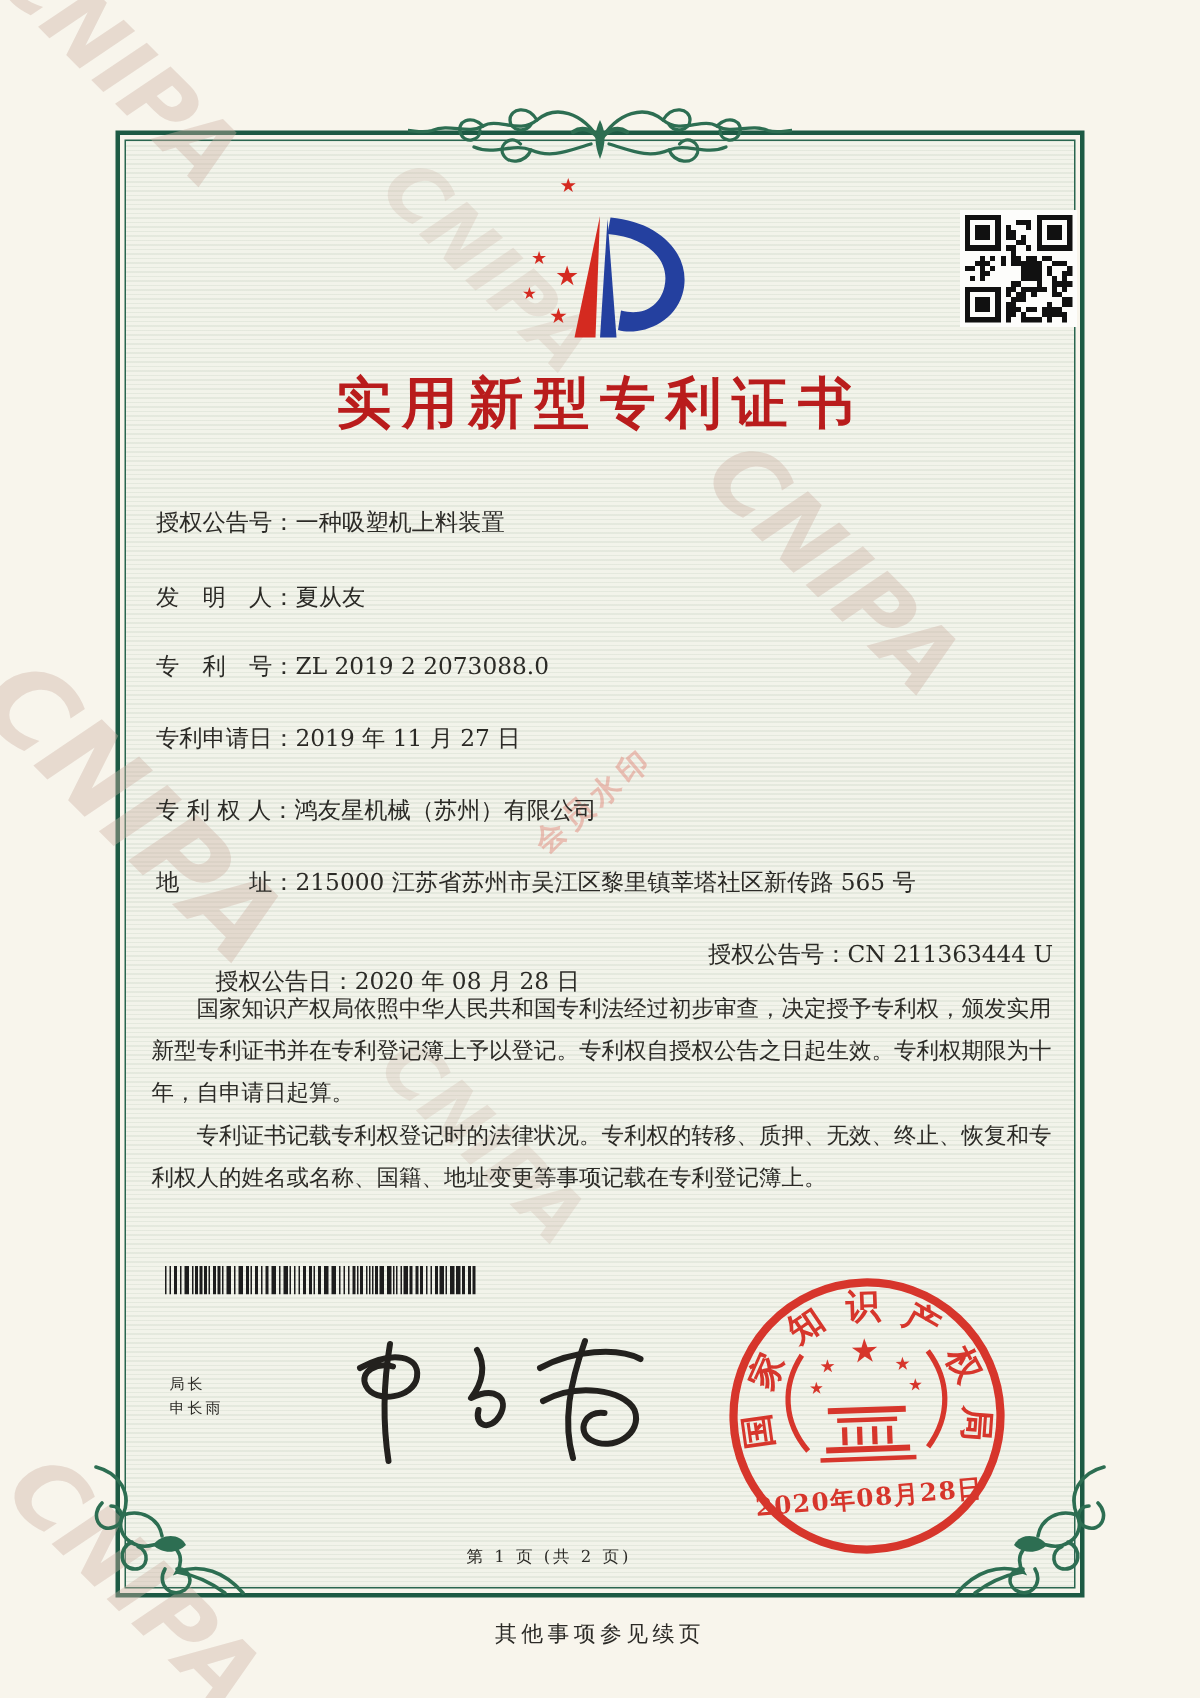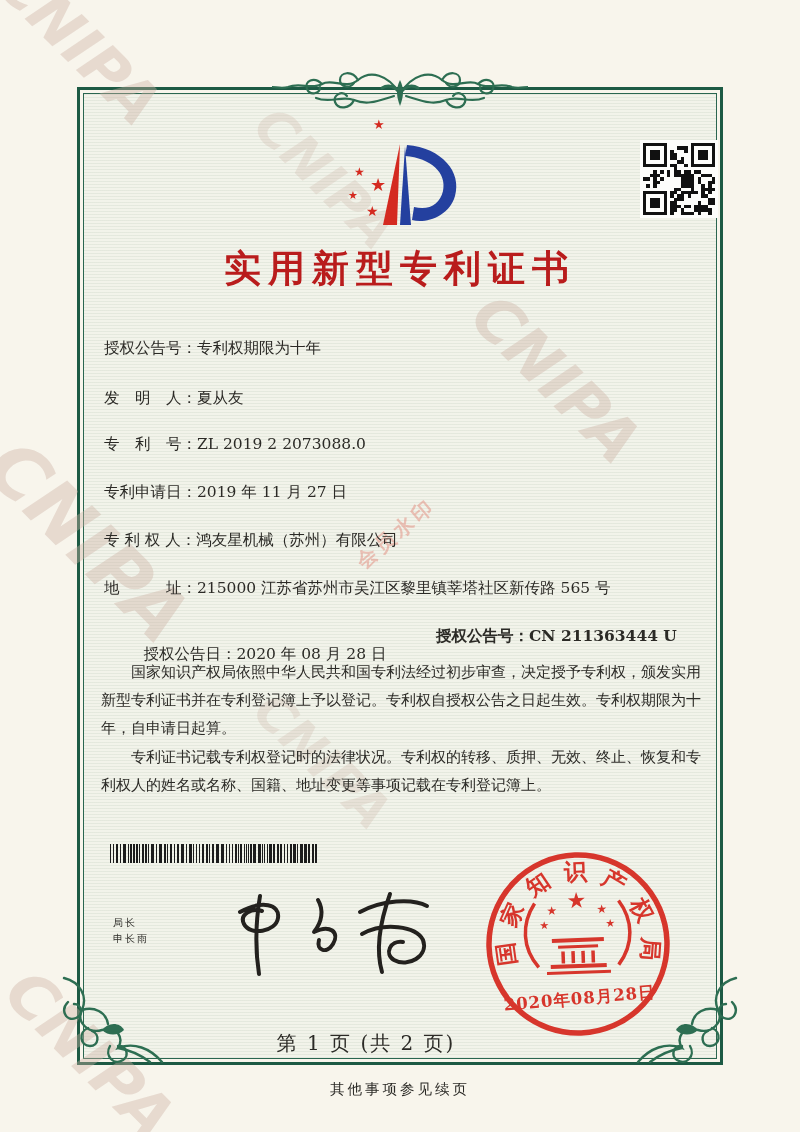--- a/index.html
+++ b/index.html
@@ -46,34 +46,34 @@
   .logo .star{position:absolute;color:#d42a20;line-height:1;}
   .qr{position:absolute;left:640px;top:140px;width:72px;height:72px;background:#fdfdfb;padding:3px;}
   .title{
     position:absolute;left:0;top:244px;width:800px;text-align:center;
     font-size:37px;font-weight:bold;letter-spacing:7px;color:#b91c1c;
   }
   .fields{position:absolute;left:104px;top:338px;width:600px;}
   .frow{position:absolute;left:0;font-size:15.5px;white-space:pre;}
   .frow .lab{display:inline-block;white-space:pre;}
   .frow .val{white-space:pre;}
-  .grant-right{position:absolute;left:332px;top:0;white-space:pre;font-weight:bold;}
+  .grant-right{position:absolute;left:368px;top:0;white-space:pre;}
   .paras{
     position:absolute;left:101px;top:658px;width:600px;
     font-size:15px;line-height:1.88;text-align:justify;
   }
   .paras p{margin:0;text-indent:2em;}
   .barcode{position:absolute;left:110px;top:844px;width:208px;height:19px;}
   .director{position:absolute;left:113px;top:916px;font-size:10px;letter-spacing:2px;}
   .director .name{display:block;margin-top:2px;}
   .signature{position:absolute;left:222px;top:882px;width:215px;height:105px;}
   .seal{position:absolute;left:482px;top:848px;width:192px;height:192px;transform:rotate(-2deg);opacity:.93;}
   .page-no{
     position:absolute;left:0;top:1030px;width:732px;text-align:center;
-    font-size:20px;letter-spacing:2px;
+    font-size:11px;letter-spacing:2px;
   }
   .cont-note{
     position:absolute;left:0;top:1080px;width:800px;text-align:center;
     font-size:14.5px;letter-spacing:3px;
   }
 </style>
 </head>
 <body>
 
 <div class="page">
@@ -276,21 +276,21 @@
         <rect x="15" y="1" width="5" height="5" fill="#fdfdfb"></rect>
         <rect x="16" y="2" width="3" height="3" fill="#111"></rect>
         <rect x="0" y="14" width="7" height="7" fill="#111"></rect>
         <rect x="1" y="15" width="5" height="5" fill="#fdfdfb"></rect>
         <rect x="2" y="16" width="3" height="3" fill="#111"></rect>
       </svg>
 
     <div class="title">实用新型专利证书</div>
 
     <div class="fields">
-      <div class="frow" style="top:0;"><span class="lab">授权公告号：</span><span class="val">专利权期限为十年</span></div>
+      <div class="frow" style="top:0;"><span class="lab">授权公告号：</span><span class="val">一种吸塑机上料装置</span></div>
       <div class="frow" style="top:50px;"><span class="lab">发　明　人：</span><span class="val">夏从友</span></div>
       <div class="frow" style="top:96px;"><span class="lab">专　利　号：</span><span class="val">ZL 2019 2 2073088.0</span></div>
       <div class="frow" style="top:144px;"><span class="lab">专利申请日：</span><span class="val">2019 年 11 月 27 日</span></div>
       <div class="frow" style="top:192px;"><span class="lab">专 利 权 人：</span><span class="val">鸿友星机械（苏州）有限公司</span></div>
       <div class="frow" style="top:240px;"><span class="lab">地　　　址：</span><span class="val">215000 江苏省苏州市吴江区黎里镇莘塔社区新传路 565 号</span></div>
       <div class="frow" style="top:288px;">
         <span class="lab">授权公告日：</span><span class="val">2020 年 08 月 28 日</span>
         <span class="grant-right"><span>授权公告号：</span><span>CN 211363444 U</span></span>
       </div>
     </div>

